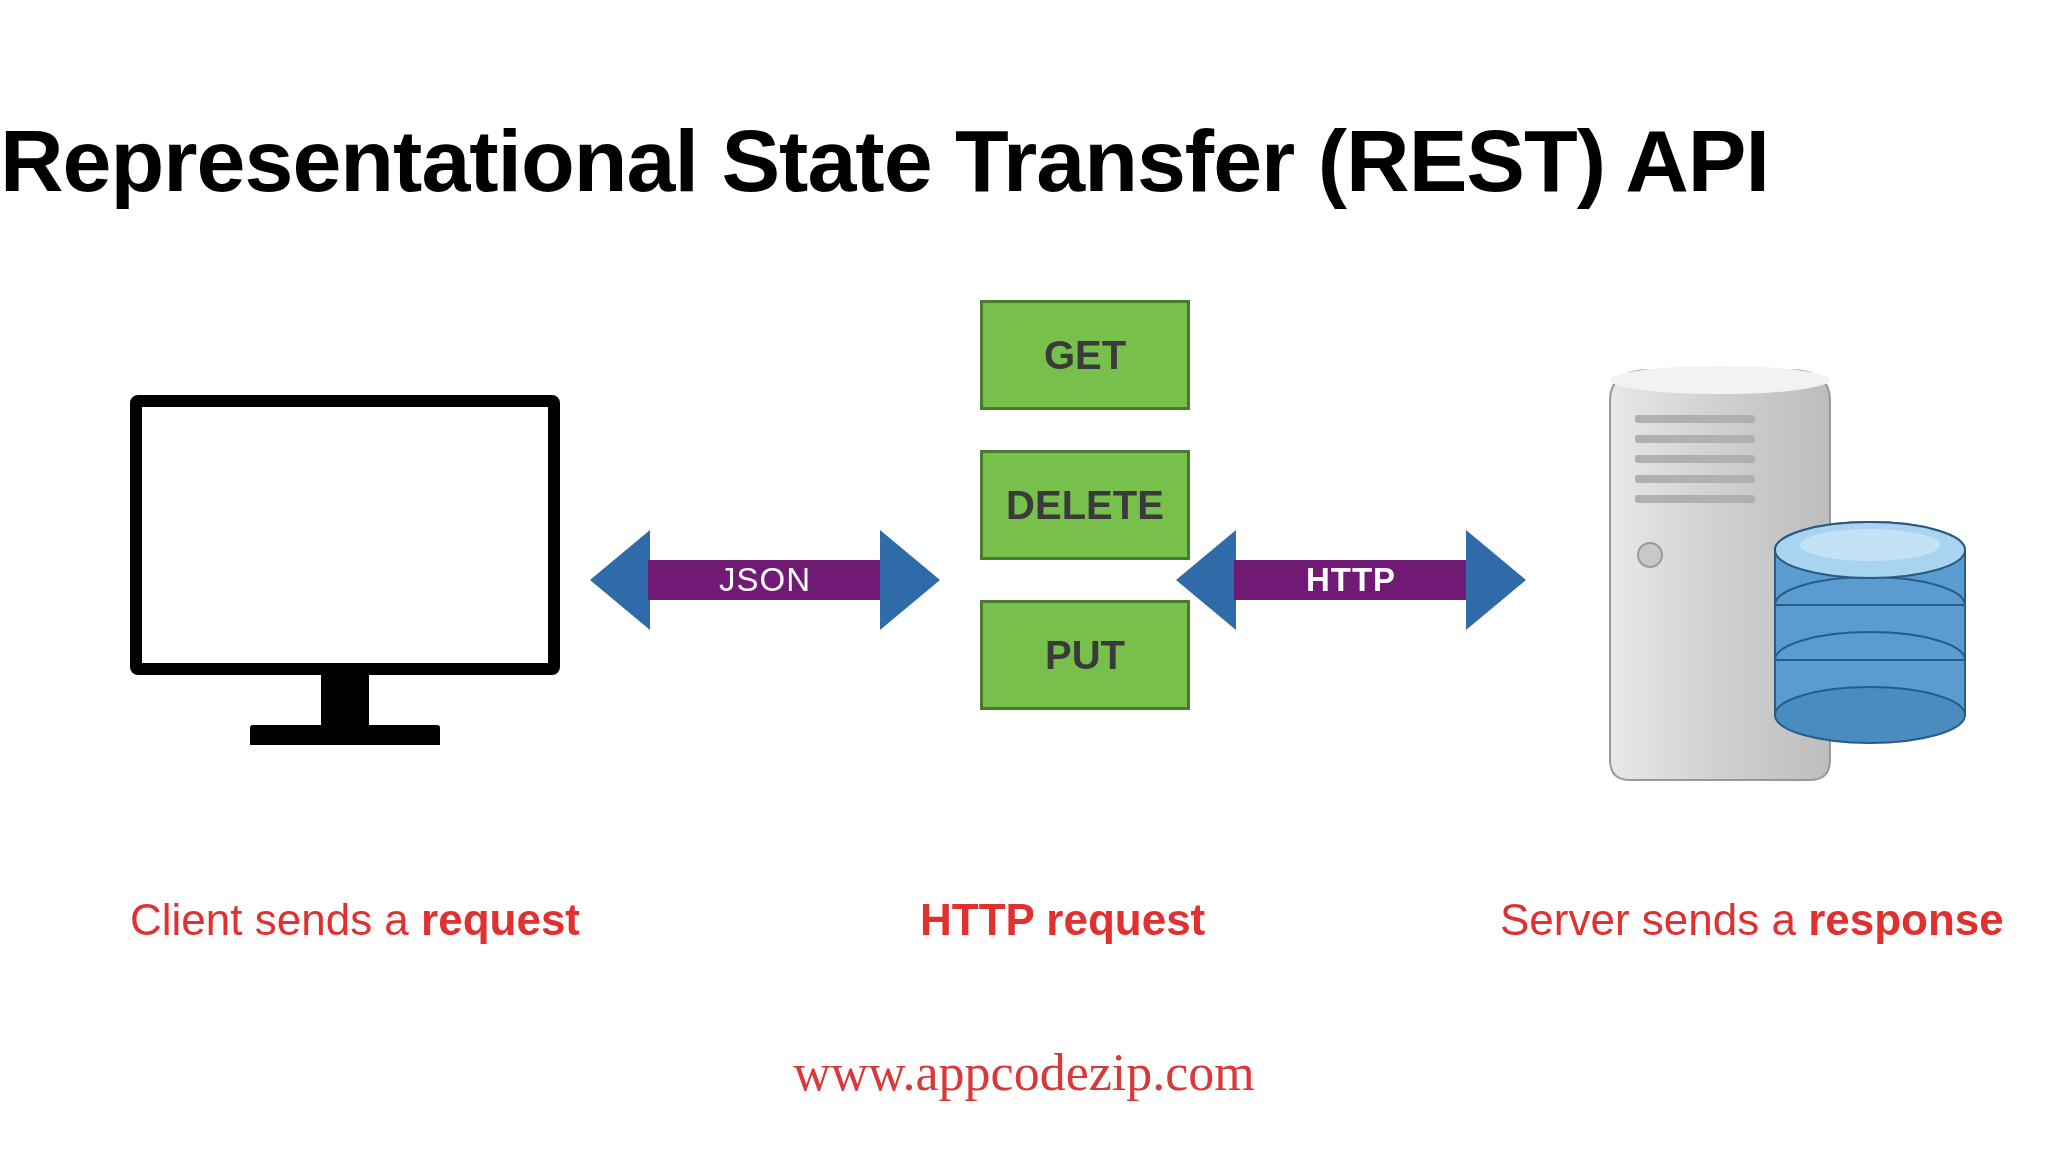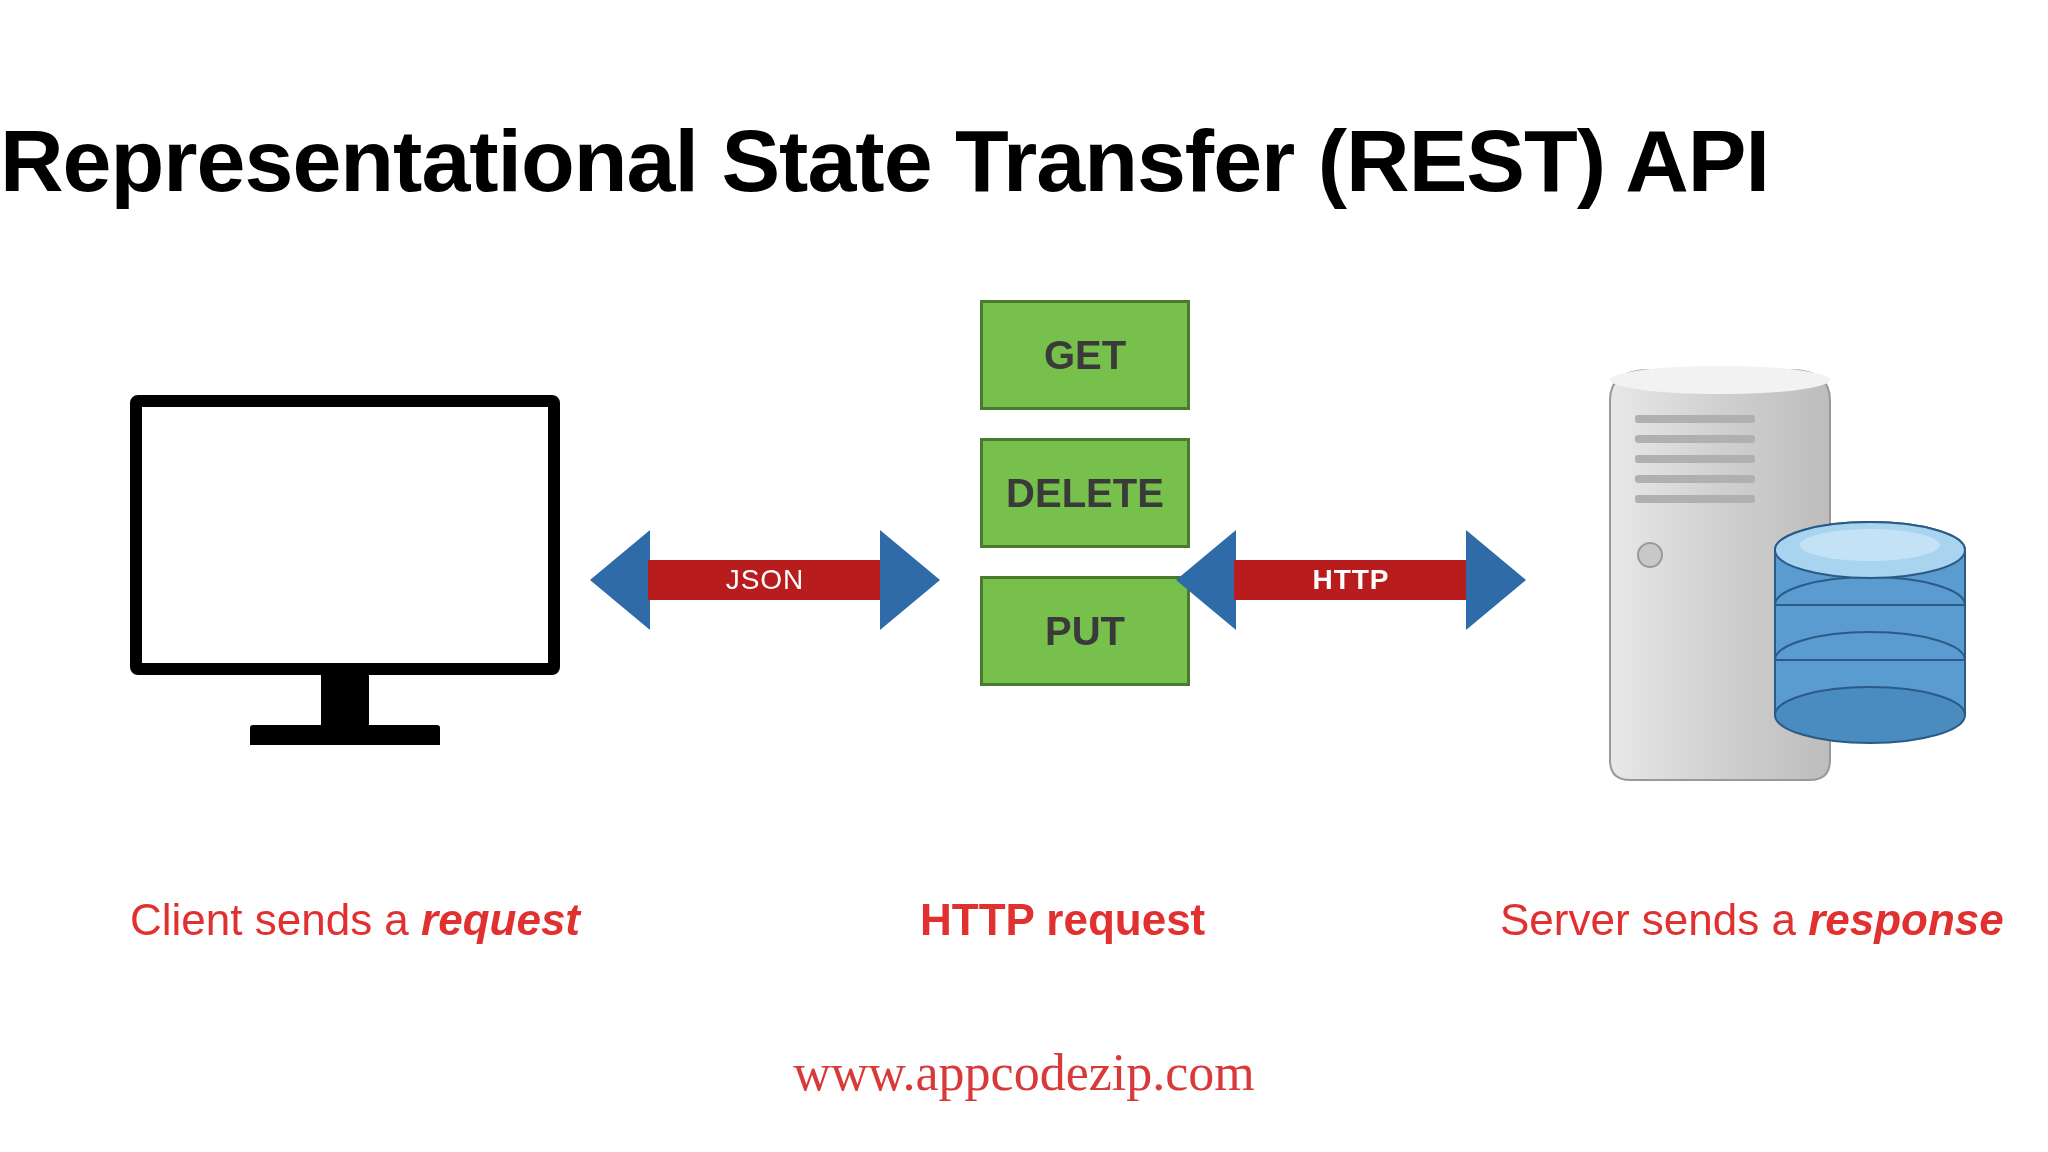--- a/index.html
+++ b/index.html
@@ -53,47 +53,47 @@
       position: absolute;
       top: 550px;
       height: 60px;
     }
     .darrow .shaft {
       position: absolute;
       left: 58px;
       right: 58px;
       top: 10px;
       height: 40px;
-      background: #b91c1c;
+      background: #701a75;
       display: flex;
       align-items: center;
       justify-content: center;
       color: #fff;
-      font-size: 28px;
+      font-size: 33px;
       letter-spacing: 1px;
     }
     .darrow .head-l, .darrow .head-r {
       position: absolute;
       top: -20px;
       width: 0; height: 0;
       border-top: 50px solid transparent;
       border-bottom: 50px solid transparent;
     }
     .darrow .head-l { left: 0;  border-right: 60px solid #2f6aa9; }
     .darrow .head-r { right: 0; border-left: 60px solid #2f6aa9; }
     .arrow-json { left: 590px; width: 350px; }
     .arrow-http { left: 1176px; width: 350px; font-weight: bold; }
     
     .methods {
       position: absolute;
       left: 980px;
       top: 300px;
       display: flex;
       flex-direction: column;
-      gap: 28px;
+      gap: 40px;
     }
     .method-box {
       width: 210px;
       height: 110px;
       background: #77c04b;
       border: 3px solid #4a7a2e;
       display: flex;
       align-items: center;
       justify-content: center;
       font-size: 40px;
@@ -108,21 +108,21 @@
       width: 380px;
       height: 430px;
     }
     
     .caption {
       position: absolute;
       top: 895px;
       font-size: 44px;
       color: #e03030;
     }
-    .caption .bold { font-weight: 900; font-style: italic; }
+    .caption .bold { font-weight: 900; }
     .cap-client { left: 130px; }
     .cap-methods { left: 920px; font-weight: 900; }
     .cap-server { left: 1500px; }
     .footer {
       position: absolute;
       bottom: 50px;
       left: 0;
       width: 100%;
       text-align: center;
       font-size: 52px;

